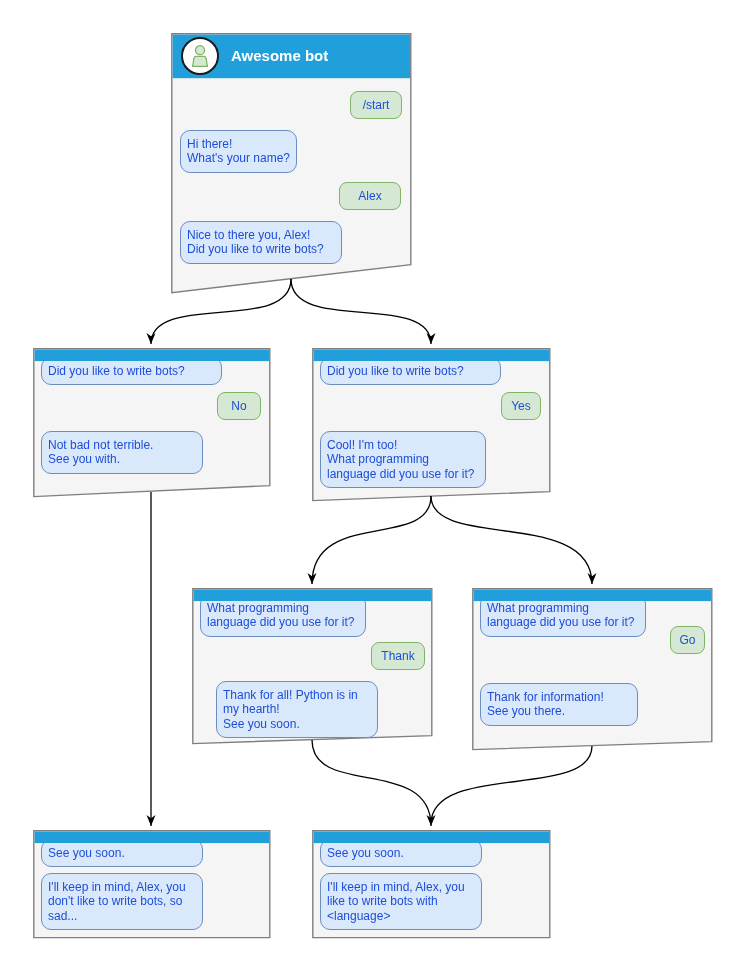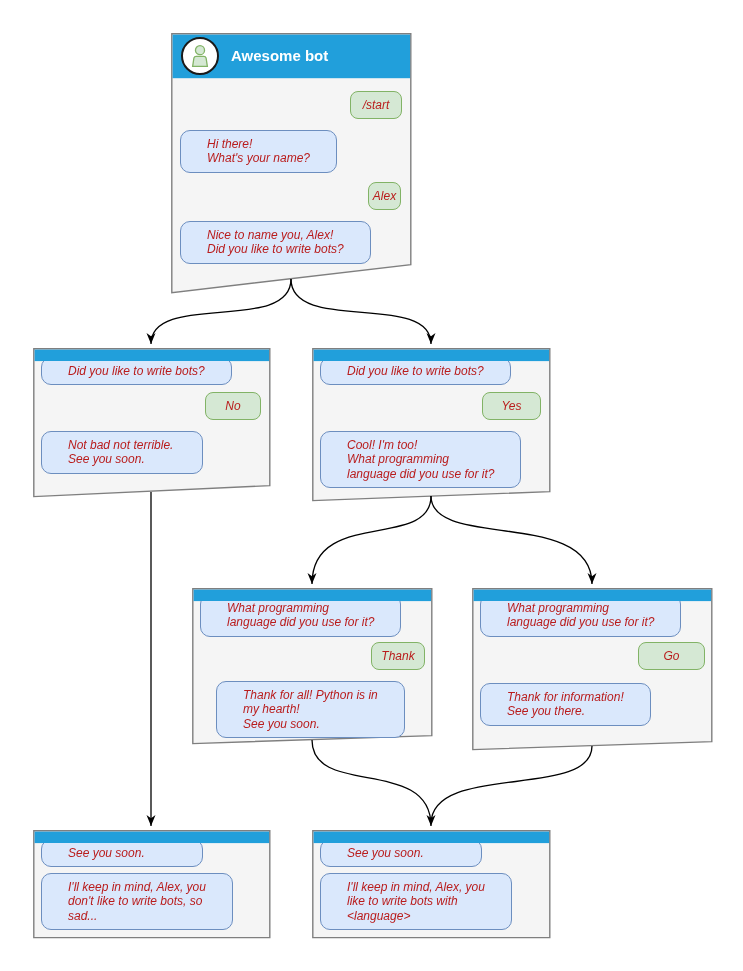--- a/index.html
+++ b/index.html
@@ -25,24 +25,24 @@
     position:absolute;left:60px;top:1px;height:44px;line-height:44px;
     color:#ffffff;font-size:15px;font-weight:bold;white-space:pre;
   }
   .avatar{
     position:absolute;left:10px;top:4px;width:38px;height:38px;border-radius:50%;
     background:#ffffff;border:2px solid #1a1a1a;box-sizing:border-box;
     display:flex;align-items:center;justify-content:center;
   }
   .bubble{
     position:absolute;box-sizing:border-box;
-    font-size:12px;line-height:1.2;color:#b91c1c;
-    white-space:pre;border-radius:10px;font-style:italic;
+    font-size:12px;line-height:1.2;color:#1d4ed8;
+    white-space:pre;border-radius:10px;
   }
-  .bot-b{background:var(--bot-bg);border:1px solid var(--bot-border);padding:6px 26px;}
+  .bot-b{background:var(--bot-bg);border:1px solid var(--bot-border);padding:6px 6px;}
   .user-b{
     background:var(--user-bg);border:1px solid var(--user-border);
     height:28px;line-height:26px;text-align:center;padding:0;border-radius:8px;
   }
   .clipwrap{position:absolute;overflow:hidden;}
   .clipwrap .bubble{position:static;display:inline-block;}
   #edges{position:absolute;left:0;top:0;z-index:2;pointer-events:none;}
   .edge{fill:none;stroke:#000000;stroke-width:1.3;}
 </style>
 </head>
@@ -58,47 +58,47 @@
     <div class="avatar">
       <svg width="26" height="26" viewBox="0 0 24 24">
         <circle cx="12" cy="6.6" r="4.2" fill="#D5E8D4" stroke="#82B366" stroke-width="1.2"></circle>
         <path d="M5.2 21.5 L6.4 13.8 Q6.8 12.4 8.4 12.4 L15.6 12.4 Q17.2 12.4 17.6 13.8 L18.8 21.5 Z" fill="#D5E8D4" stroke="#82B366" stroke-width="1.2"></path>
       </svg>
     </div>
     <div class="title">Awesome bot</div>
     <div class="bubble user-b" style="top:58px;right:10px;width:52px">/start</div>
     <div class="bubble bot-b" style="top:97px;left:9px">Hi there!
 What's your name?</div>
-    <div class="bubble user-b" style="top:149px;right:11px;width:33px">Alex</div>
-    <div class="bubble bot-b" style="top:188px;left:9px;min-width:162px">Nice to name you, Alex!
+    <div class="bubble user-b" style="top:149px;right:11px;width:62px">Alex</div>
+    <div class="bubble bot-b" style="top:188px;left:9px;min-width:162px">Nice to there you, Alex!
 Did you like to write bots?</div>
   </div>
 
   <div class="window" style="left:33px;top:348px;width:238px;height:150px">
     <svg class="frame" width="238" height="150" viewBox="0 0 238 150">
       <polygon class="frame-shape" points="0.8,0.8 236.8,0.8 236.8,137.6 0.8,148.6"></polygon>
       <rect class="header-rect" x="1.6" y="1.6" width="234.5" height="11.5"></rect>
     </svg>
     <div class="clipwrap" style="top:13px;left:8px;height:38px;width:220px">
       <div class="bubble bot-b" style="margin-top:-5px;min-width:181px">Did you like to write bots?</div>
     </div>
-    <div class="bubble user-b" style="top:44px;right:10px;width:56px">No</div>
+    <div class="bubble user-b" style="top:44px;right:10px;width:44px">No</div>
     <div class="bubble bot-b" style="top:83px;left:8px;min-width:162px">Not bad not terrible.
-See you soon.</div>
+See you with.</div>
   </div>
 
   <div class="window" style="left:312px;top:348px;width:239px;height:154px">
     <svg class="frame" width="239" height="154" viewBox="0 0 239 154">
       <polygon class="frame-shape" points="0.8,0.8 237.8,0.8 237.8,143.6 0.8,152.6"></polygon>
       <rect class="header-rect" x="1.6" y="1.6" width="235.5" height="11.5"></rect>
     </svg>
     <div class="clipwrap" style="top:13px;left:8px;height:38px;width:220px">
       <div class="bubble bot-b" style="margin-top:-5px;min-width:181px">Did you like to write bots?</div>
     </div>
-    <div class="bubble user-b" style="top:44px;right:10px;width:59px">Yes</div>
+    <div class="bubble user-b" style="top:44px;right:10px;width:40px">Yes</div>
     <div class="bubble bot-b" style="top:83px;left:8px;min-width:166px">Cool! I'm too!
 What programming
 language did you use for it?</div>
   </div>
 
   <div class="window" style="left:192px;top:588px;width:241px;height:157px">
     <svg class="frame" width="241" height="157" viewBox="0 0 241 157">
       <polygon class="frame-shape" points="0.8,0.8 239.8,0.8 239.8,147.6 0.8,155.6"></polygon>
       <rect class="header-rect" x="1.6" y="1.6" width="237.5" height="11.5"></rect>
     </svg>
@@ -114,21 +114,21 @@
 
   <div class="window" style="left:472px;top:588px;width:241px;height:163px">
     <svg class="frame" width="241" height="163" viewBox="0 0 241 163">
       <polygon class="frame-shape" points="0.8,0.8 239.8,0.8 239.8,153.6 0.8,161.6"></polygon>
       <rect class="header-rect" x="1.6" y="1.6" width="237.5" height="11.5"></rect>
     </svg>
     <div class="clipwrap" style="top:13px;left:8px;height:40px;width:225px">
       <div class="bubble bot-b" style="margin-top:-7px;min-width:166px">What programming
 language did you use for it?</div>
     </div>
-    <div class="bubble user-b" style="top:54px;right:8px;width:67px">Go</div>
+    <div class="bubble user-b" style="top:38px;right:8px;width:35px">Go</div>
     <div class="bubble bot-b" style="top:95px;left:8px;min-width:158px">Thank for information!
 See you there.</div>
   </div>
 
   <div class="window" style="left:33px;top:830px;width:238px;height:109px">
     <svg class="frame" width="238" height="109" viewBox="0 0 238 109">
       <polygon class="frame-shape" points="0.8,0.8 236.8,0.8 236.8,107.6 0.8,107.6"></polygon>
       <rect class="header-rect" x="1.6" y="1.6" width="234.5" height="11.5"></rect>
     </svg>
     <div class="clipwrap" style="top:13px;left:8px;height:32px;width:220px">

